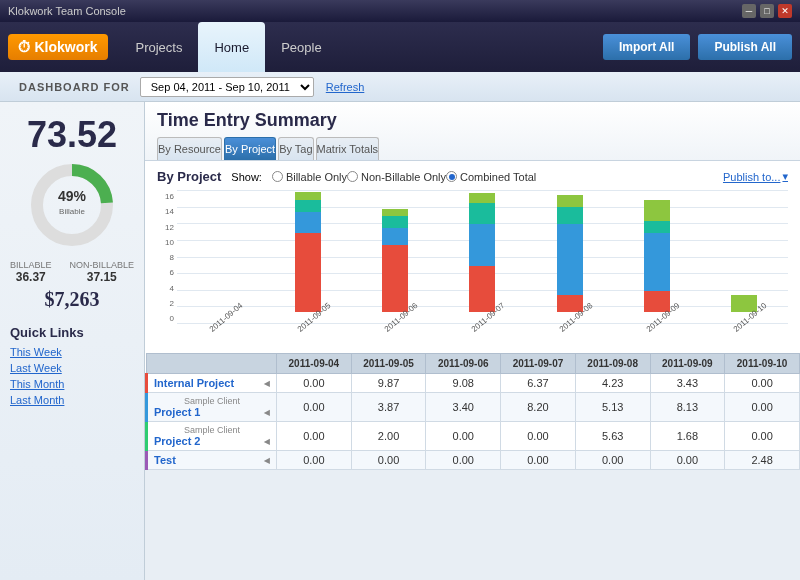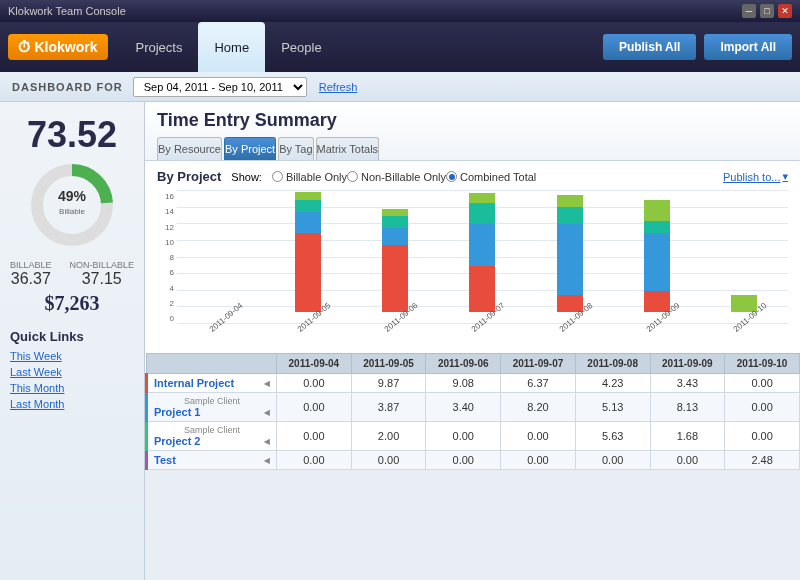--- a/index.html
+++ b/index.html
@@ -69,21 +69,21 @@
       font-size: 12px;
       font-weight: bold;
     }
 
     
     .dash-header {
       background: linear-gradient(to bottom, #e8f0f8, #d8e4f0);
       height: 30px;
       display: flex;
       align-items: center;
-      padding: 0 12px;
+      padding: 0 19px;
       border-bottom: 1px solid #c0cdd8;
     }
     .dash-title {
       font-size: 11px;
       color: #555;
       font-weight: bold;
       letter-spacing: 1px;
       margin-right: 10px;
     }
     .date-select {
@@ -126,21 +126,21 @@
     .donut-svg { width: 90px; height: 90px; }
     .billable-stats {
       display: flex;
       justify-content: space-between;
       margin-bottom: 4px;
       font-size: 10px;
       color: #555;
     }
     .stat-col { text-align: center; }
     .stat-label { font-size: 9px; color: #777; text-transform: uppercase; }
-    .stat-value { font-size: 16px; font-weight: normal; color: #333; }
+    .stat-value { font-size: 12px; font-weight: bold; color: #333; }
     .money-value {
       text-align: center;
       font-size: 20px;
       font-weight: bold;
       color: #2a2a4a;
       margin-bottom: 14px;
       font-family: Liberation Serif, serif;
     }
     .quick-links-title {
       font-size: 13px;
@@ -287,22 +287,22 @@
   <div class="nav-tab">
     <span>Projects</span>
   </div>
   <div class="nav-tab active">
     <span>Home</span>
   </div>
   <div class="nav-tab">
     <span>People</span>
   </div>
   <div class="nav-actions">
+    <button class="nav-btn">Import All</button>
     <button class="nav-btn">Publish All</button>
-    <button class="nav-btn">Import All</button>
   </div>
 </div>
 
 <div class="dash-header">
   <span class="dash-title">DASHBOARD FOR</span>
   <select class="date-select">
     <option>Sep 04, 2011 - Sep 10, 2011</option>
   </select>
   <span class="refresh-link">Refresh</span>
 </div>

